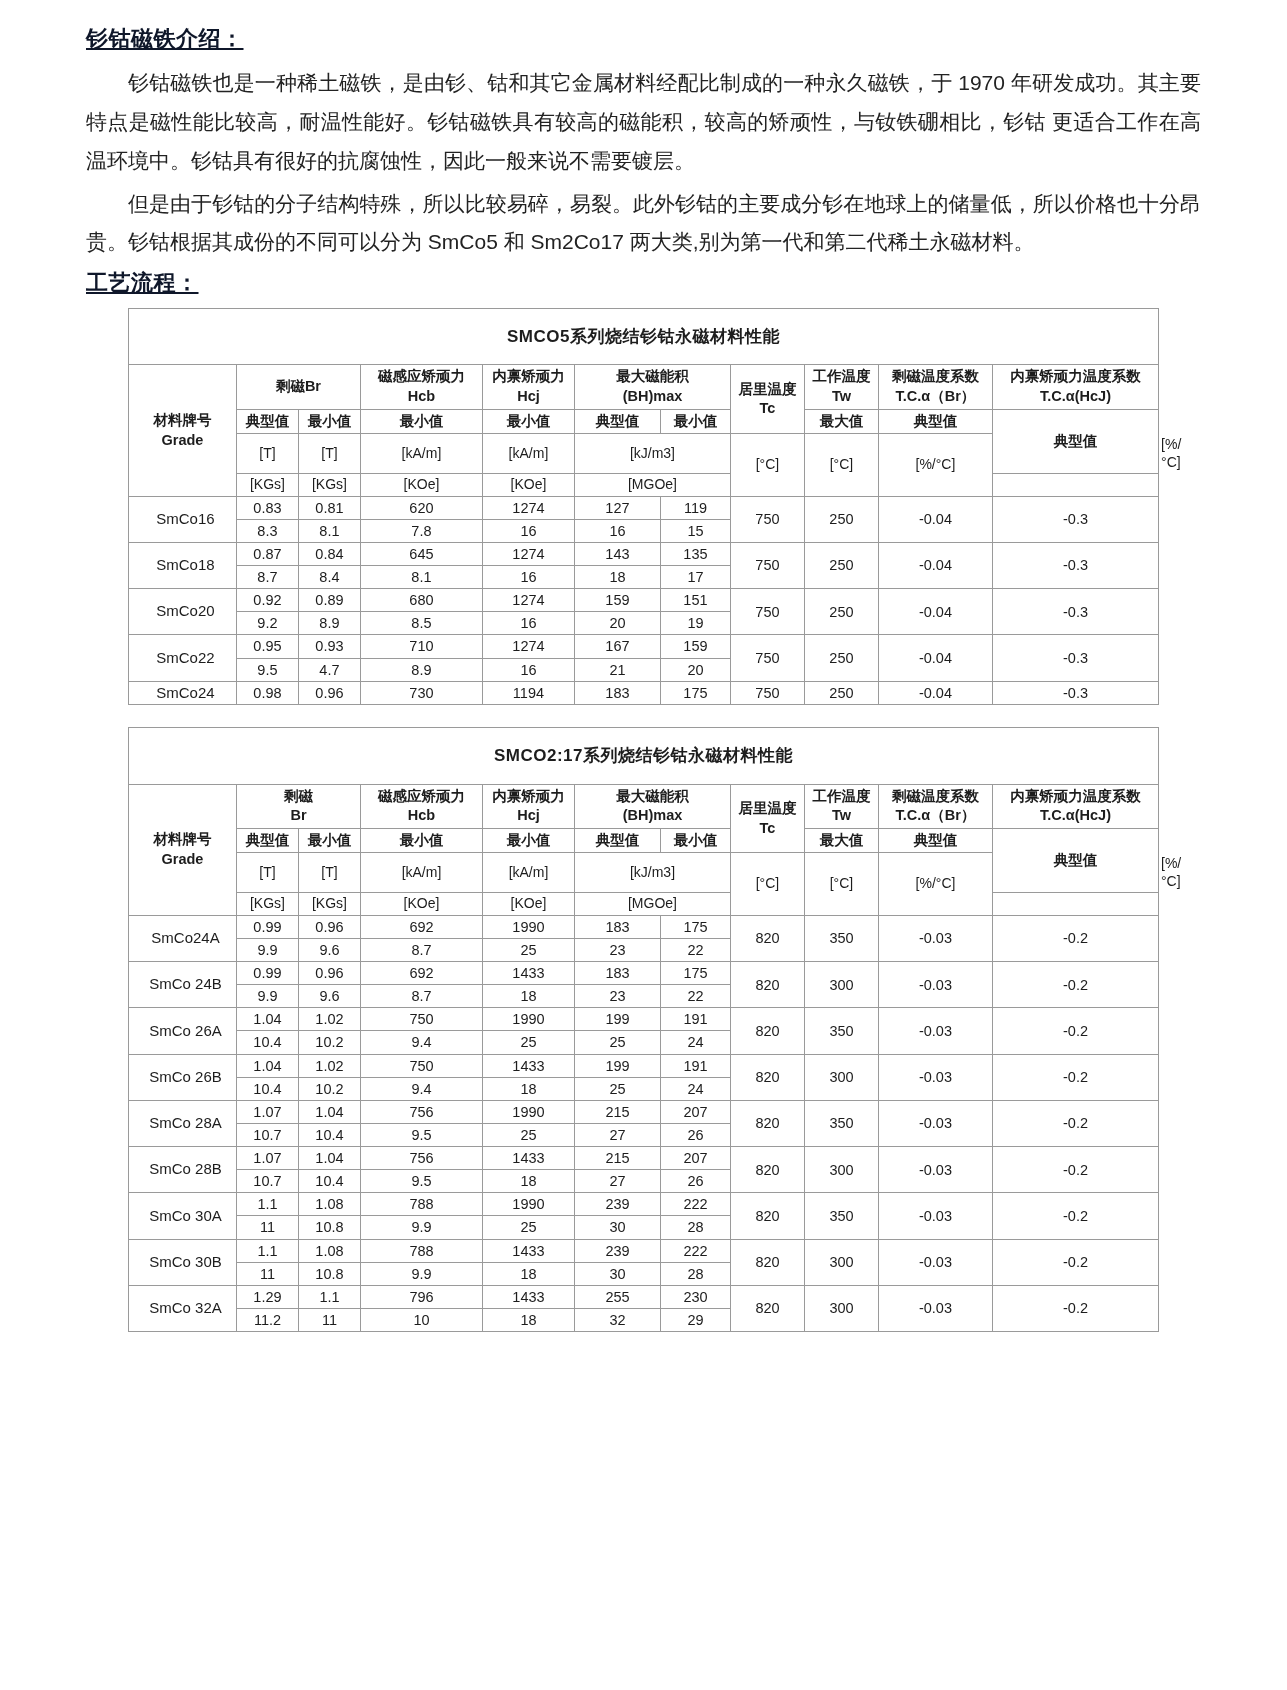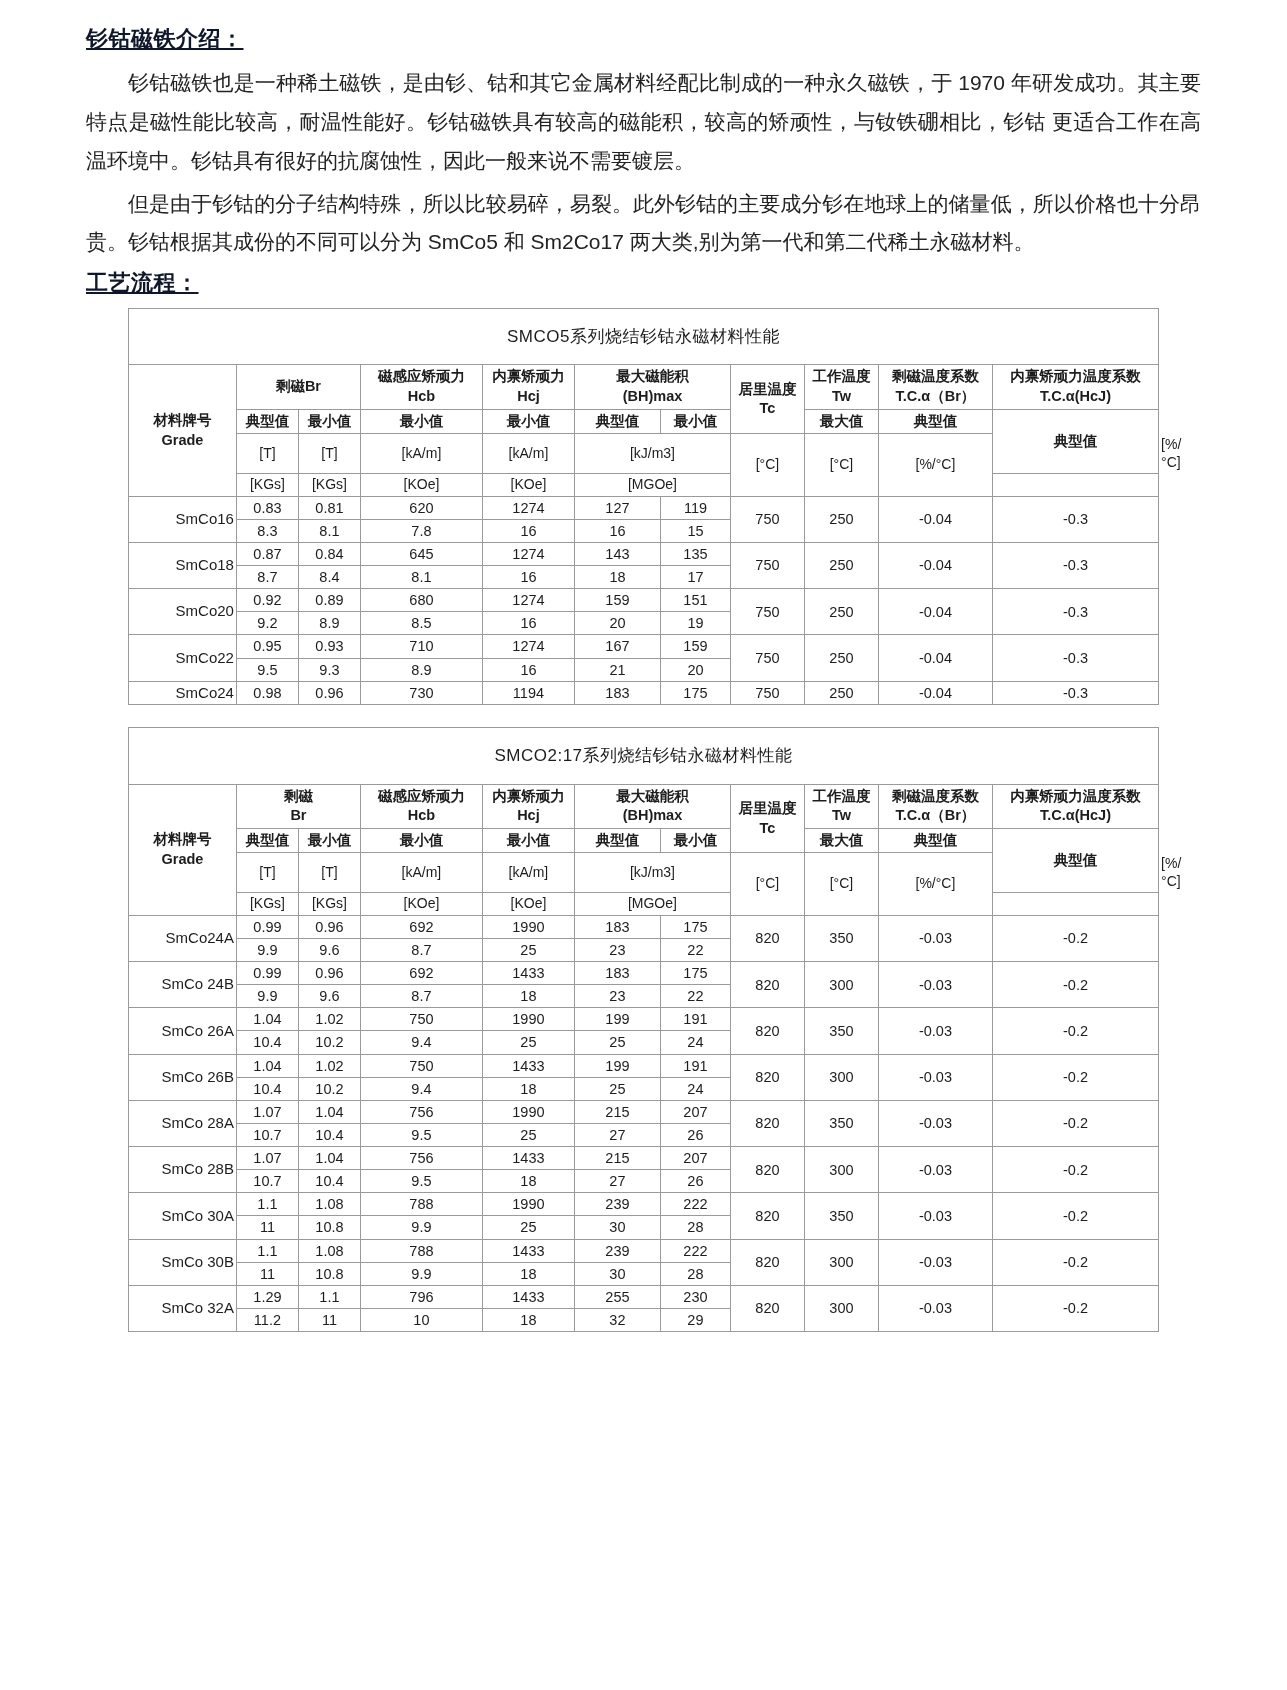--- a/index.html
+++ b/index.html
@@ -51,32 +51,32 @@
     border: 1px solid #9a9a9a;
     font-size: 14.5px;
     text-align: center;
     padding: 2px 2px;
     color: #1d1d1d;
     font-weight: normal;
     line-height: 1.25;
   }
   table.perf td.title-cell {
     font-size: 17px;
-    font-weight: normal;
+    font-weight: bold;
     padding: 17px 4px;
     letter-spacing: 0.5px;
   }
   table.perf td.hdr {
     font-weight: bold;
     font-size: 14.5px;
     line-height: 1.35;
   }
   table.perf td.grade {
     font-size: 15px;
-    text-align: right;
+    text-align: center;
     padding-left: 8px;
   }
   table.perf td.unit {
     font-size: 14px;
   }
   table.perf td.val {
     font-size: 14.5px;
   }
 </style>
 </head>
@@ -222,21 +222,21 @@
           <td class="val">1274</td>
           <td class="val">167</td>
           <td class="val">159</td>
           <td class="val" rowspan="2">750</td>
           <td class="val" rowspan="2">250</td>
           <td class="val" rowspan="2">-0.04</td>
           <td class="val" rowspan="2">-0.3</td>
         </tr>
         <tr>
           <td class="val">9.5</td>
-          <td class="val">9.3</td>
+          <td class="val">4.7</td>
           <td class="val">8.9</td>
           <td class="val">16</td>
           <td class="val">21</td>
           <td class="val">20</td>
         </tr>
         <tr>
           <td class="grade" rowspan="1">SmCo24</td>
           <td class="val">0.98</td>
           <td class="val">0.96</td>
           <td class="val">730</td>

